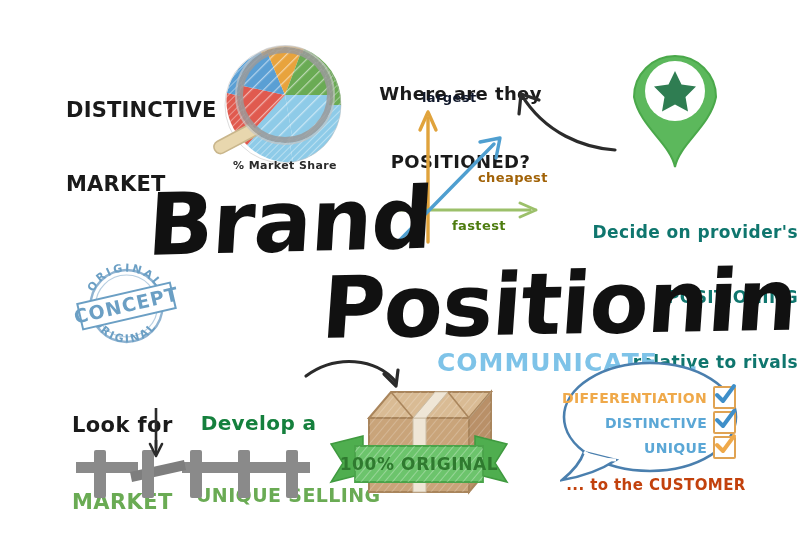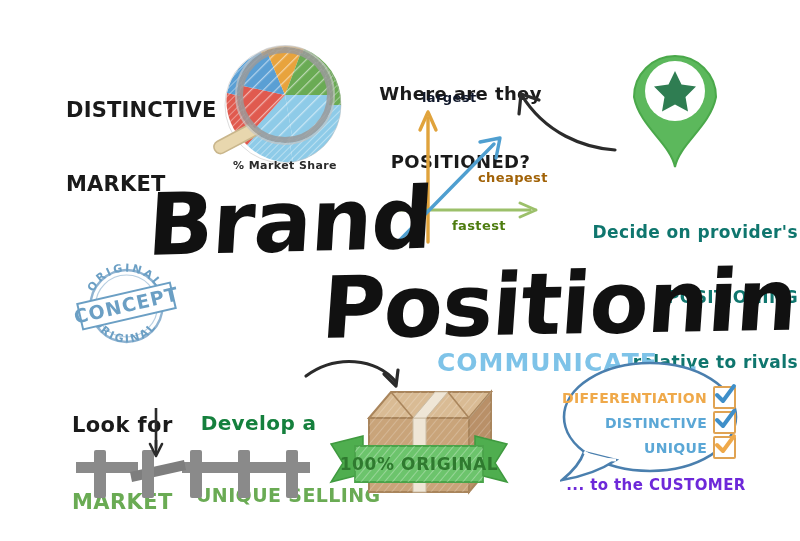--- a/index.html
+++ b/index.html
@@ -90,21 +90,21 @@
 
   
   #bubble-fig{left:560px;top:360px;width:180px;height:125px;}
   #bubble-rows{position:absolute;left:566px;top:385px;width:170px;}
   .brow{display:flex;align-items:center;justify-content:flex-end;gap:6px;height:25px;}
   .brow .lbl{font-size:14px;font-weight:700;letter-spacing:.3px;white-space:nowrap;}
   .c-blue{color:#5ba7d6;}
   .c-orange{color:#efa94a;}
   .chk{width:19px;height:19px;border:2px solid #e0a353;border-radius:2px;position:relative;flex:0 0 auto;background:#fff;}
   .chk svg{position:absolute;left:-2px;top:-5px;width:24px;height:24px;}
-  #to-customer{left:566px;top:477px;width:180px;text-align:center;font-size:15px;color:#6d28d9;white-space:nowrap;font-weight:700;}
+  #to-customer{left:566px;top:477px;width:180px;text-align:center;font-size:15px;color:#c2410c;white-space:nowrap;font-weight:700;}
 </style>
 </head>
 <body>
 
 <div id="canvas">
 
   <div class="abs hand" id="competitors-block">
     <span class="l caps">DISTINCTIVE</span>
     <span class="l caps">MARKET</span>
   </div>

